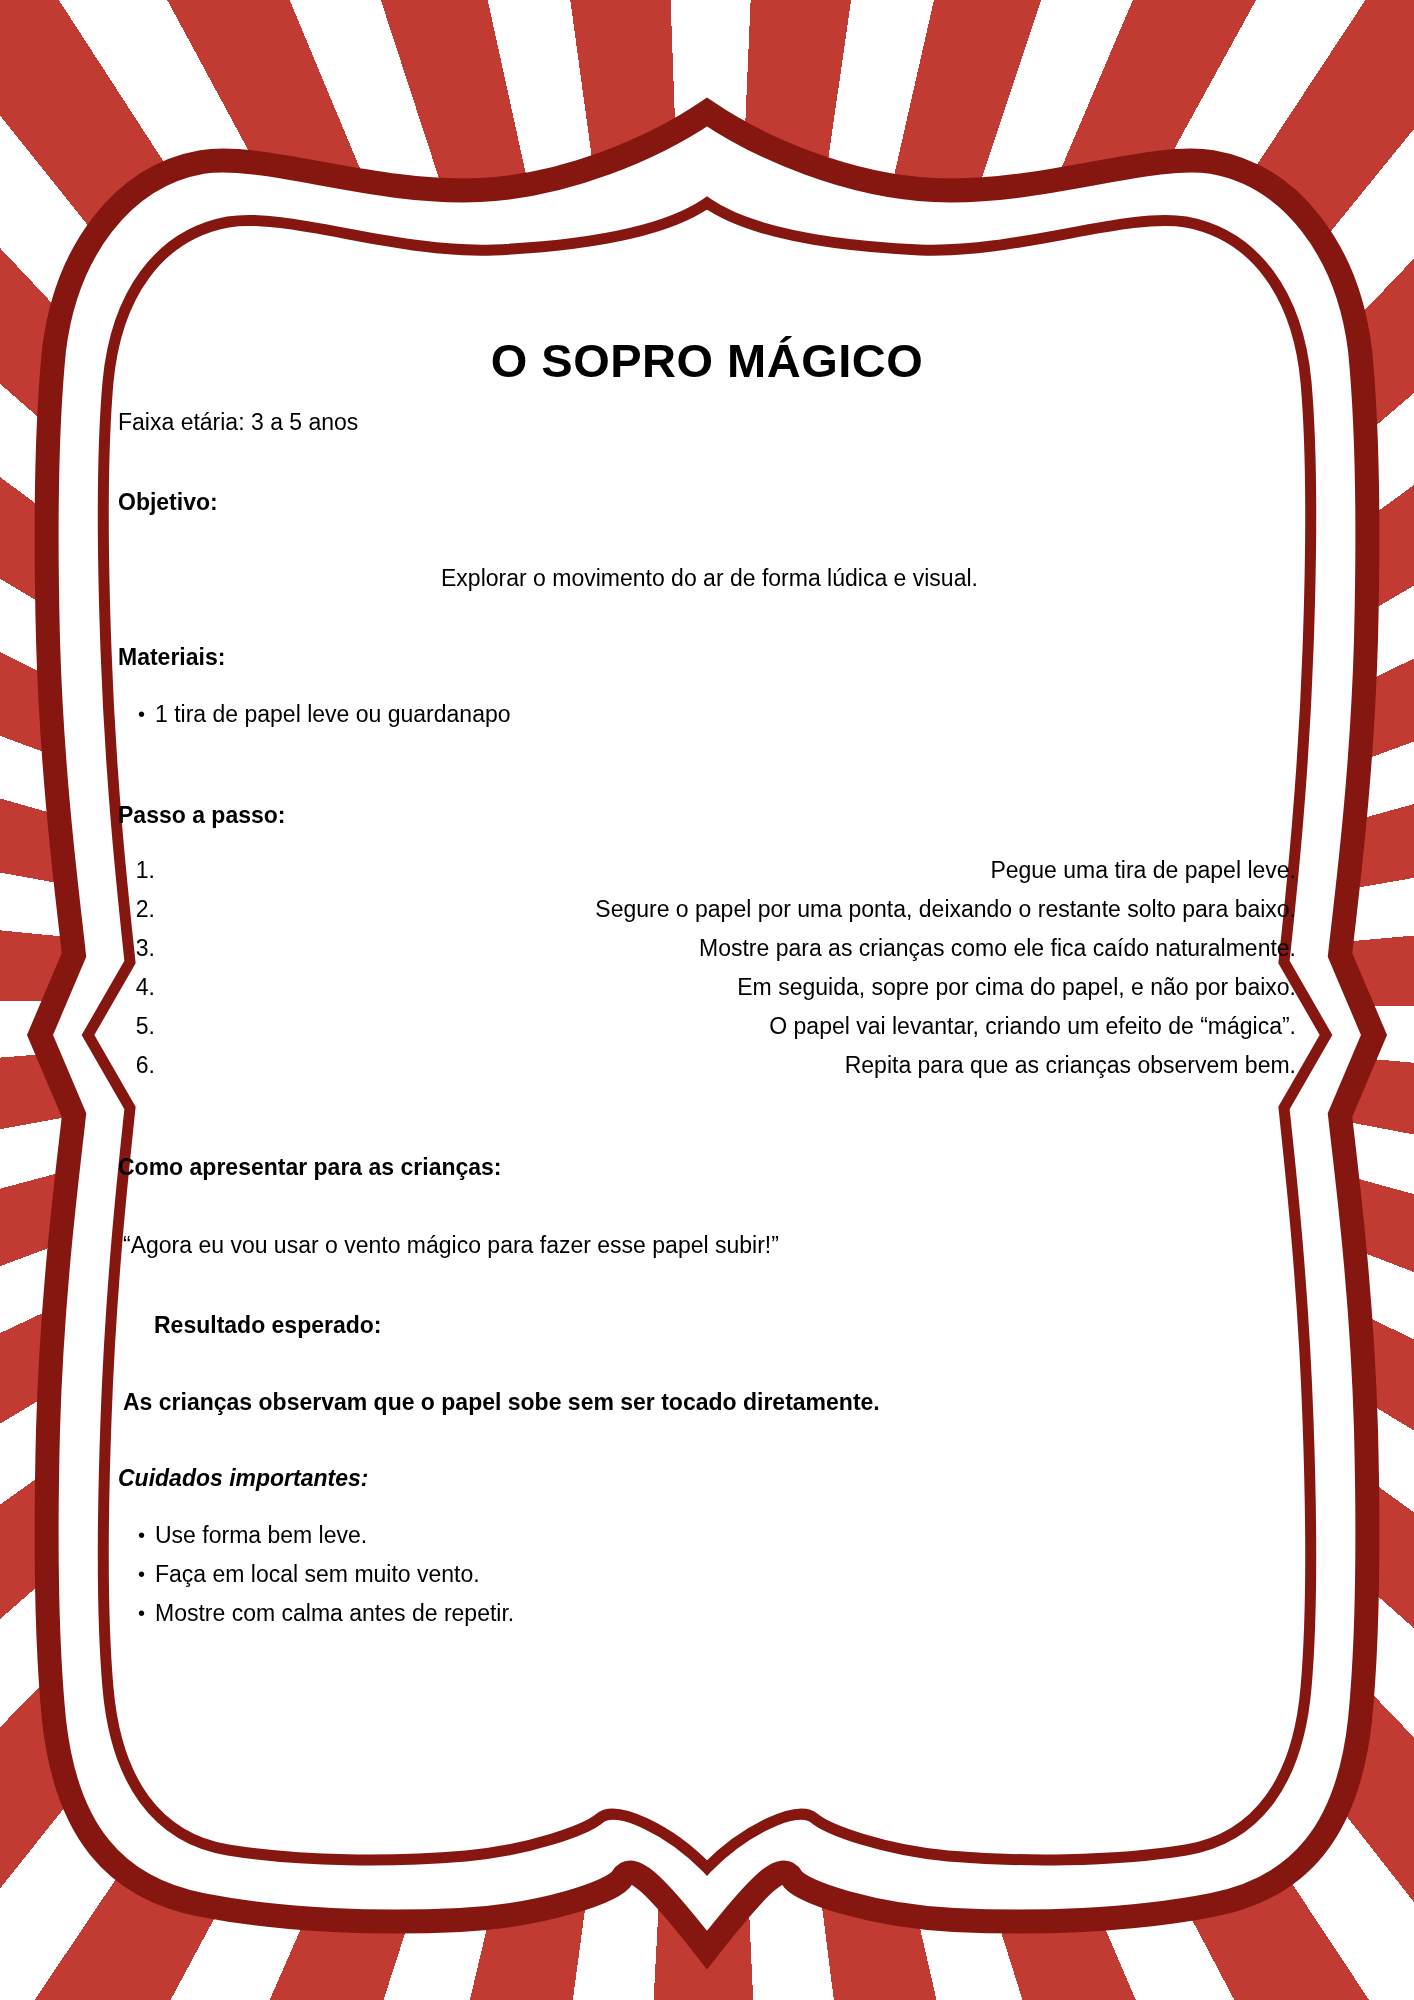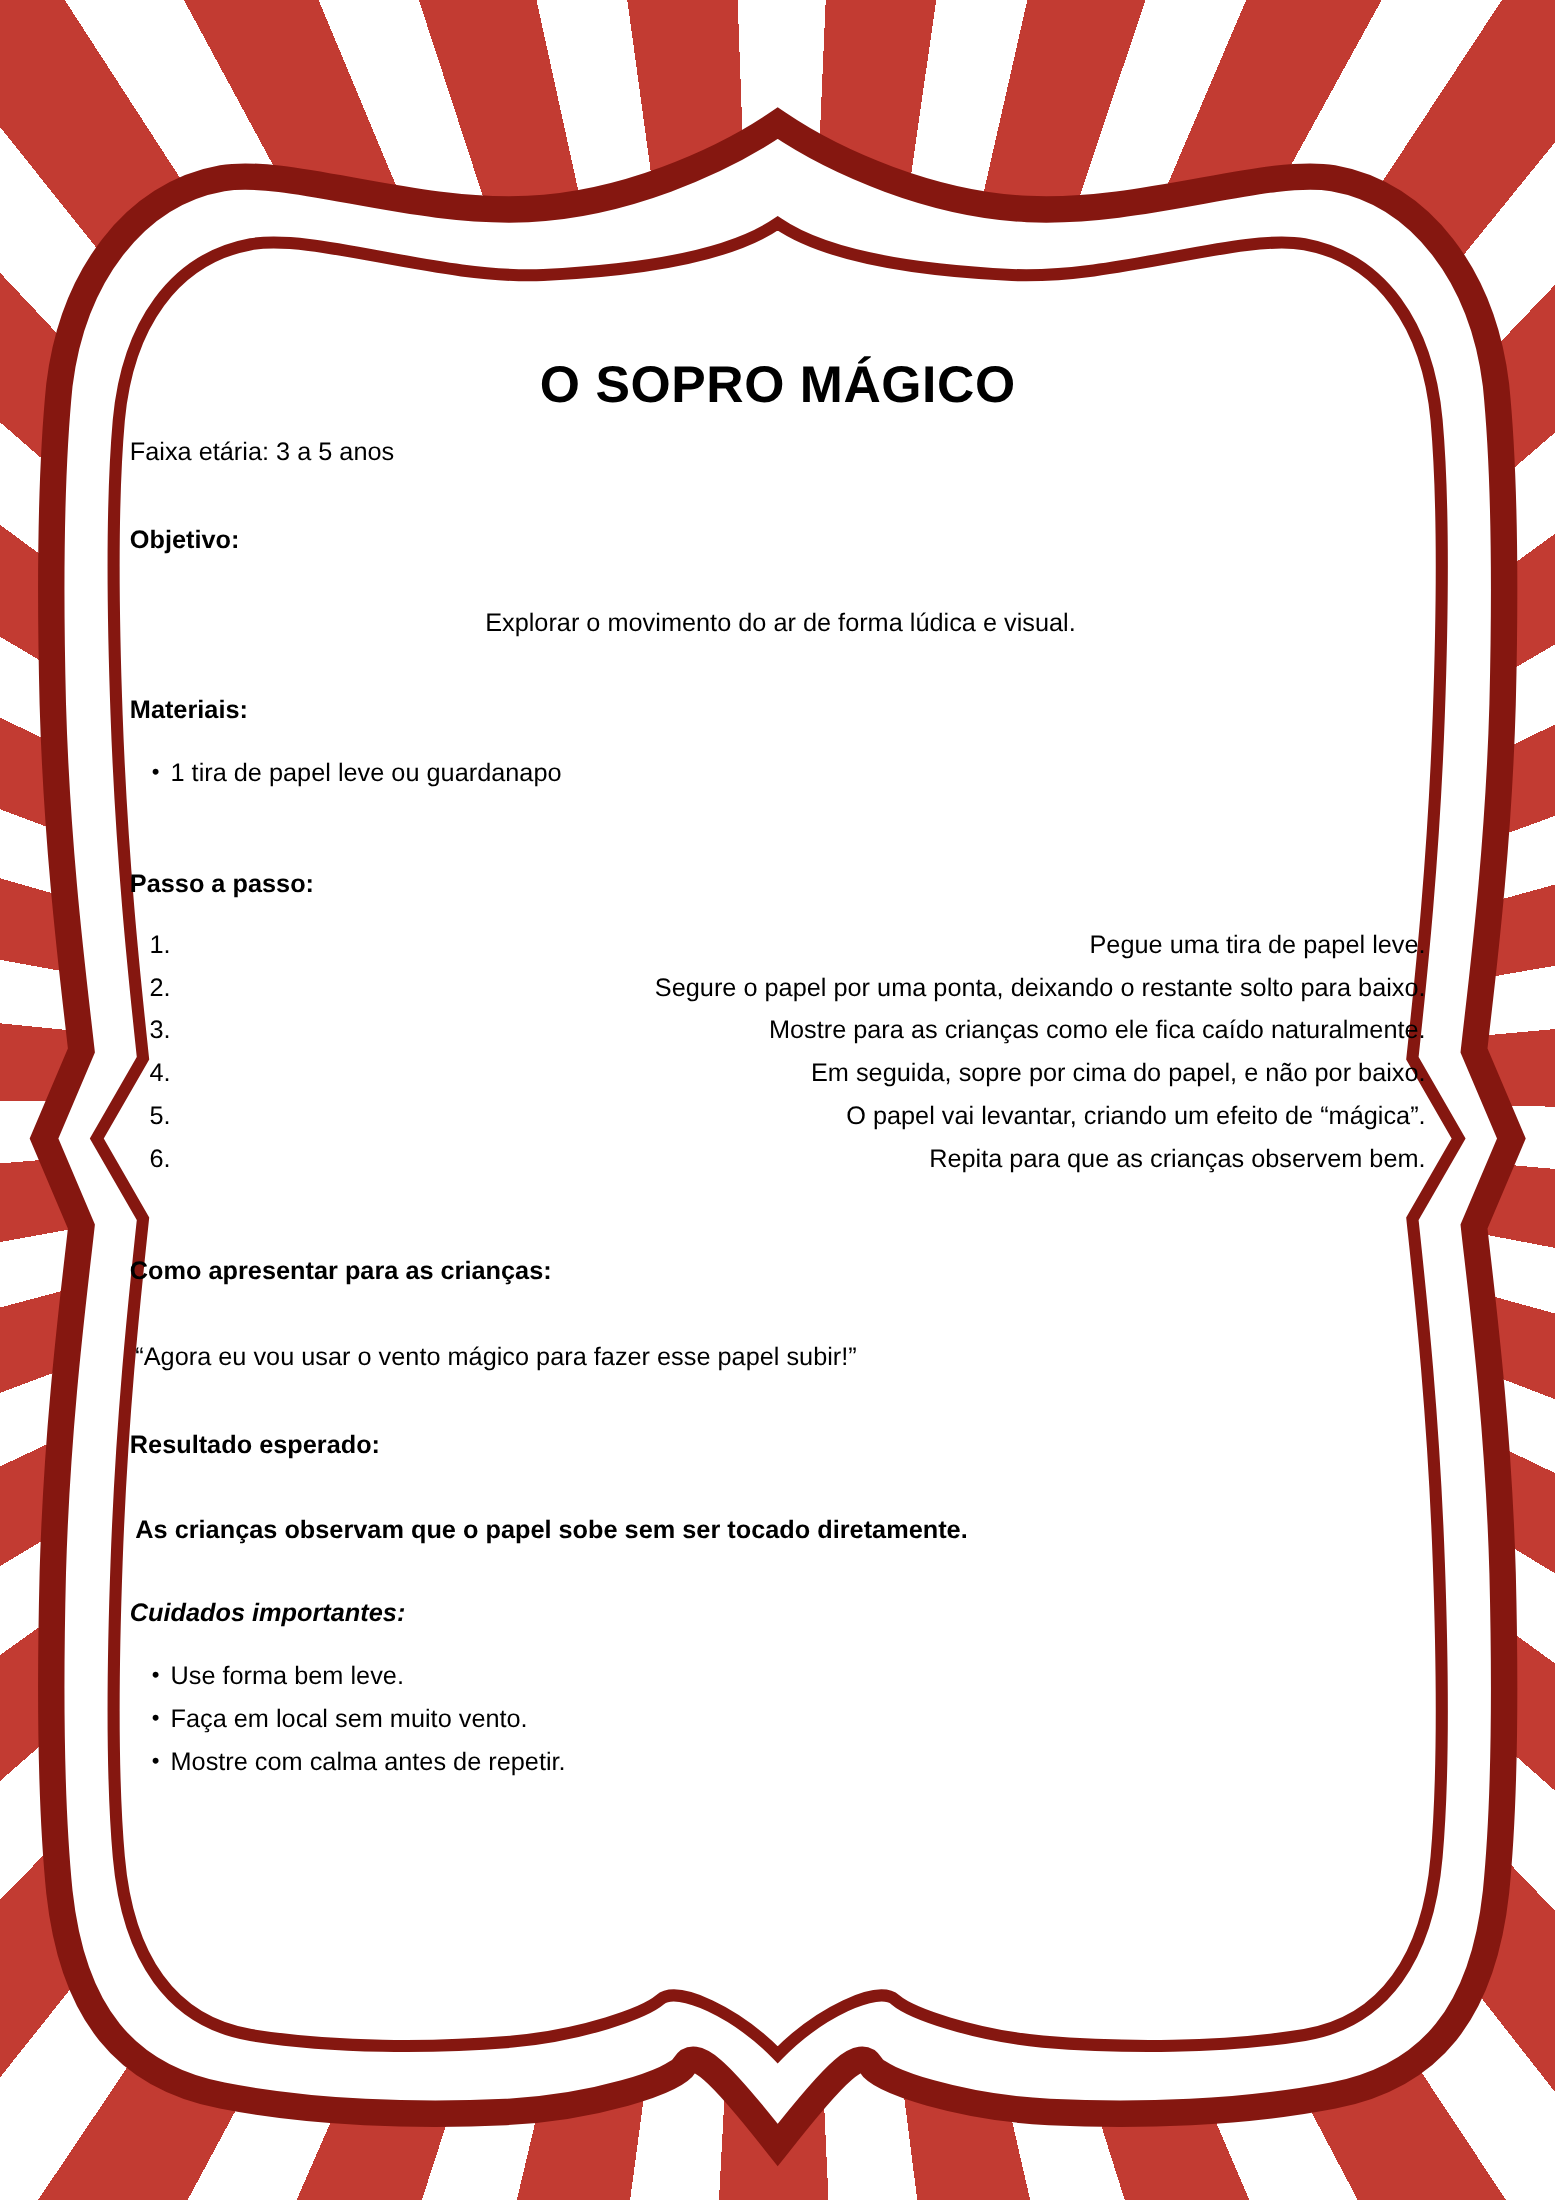--- a/index.html
+++ b/index.html
@@ -14,21 +14,21 @@
   
   .sunburst{
     position:absolute;inset:0;
     background:
       repeating-conic-gradient(from 2.5deg at 50% 50%,
         #c23b32 0deg 5.7deg,
         #ffffff 5.7deg 10.2857deg);
   }
   .frame-svg{position:absolute;left:0;top:0;width:1414px;height:2000px;}
   .content{
-    position:absolute;left:118px;top:0;width:1178px;height:1448px;
+    position:absolute;left:118px;top:12px;width:1178px;height:1448px;
     font-size:23px;line-height:32px;
   }
   .block{position:absolute;left:0;right:0;}
   .title{
     top:292px;text-align:center;
     font-size:47px;line-height:52px;font-weight:700;letter-spacing:.5px;
   }
   .heading{font-weight:700;}
   .inline-label{font-weight:400;text-align:center;}
   .indent{padding-left:5px;}
@@ -43,21 +43,21 @@
   
   .b-age{top:371px;}
   .b-obj-h{top:451px;}
   .b-obj-t{top:527px;text-align:center;}
   .b-mat-h{top:606px;}
   .b-mat-l{top:683px;}
   .b-steps-h{top:764px;}
   .b-steps-l{top:839px;text-align:right;}
   .b-como-h{top:1116px;}
   .b-como-t{top:1194px;}
-  .b-res-h{top:1274px;}
+  .b-res-h{top:1274px;margin-left:36px;}
   .b-res-t{top:1351px;font-weight:bold;}
   .b-care-h{top:1427px;font-style:italic;}
   .b-care-l{top:1504px;}
 </style>
 </head>
 <body>
 
 <div class="page">
 
   <div class="sunburst"></div>

